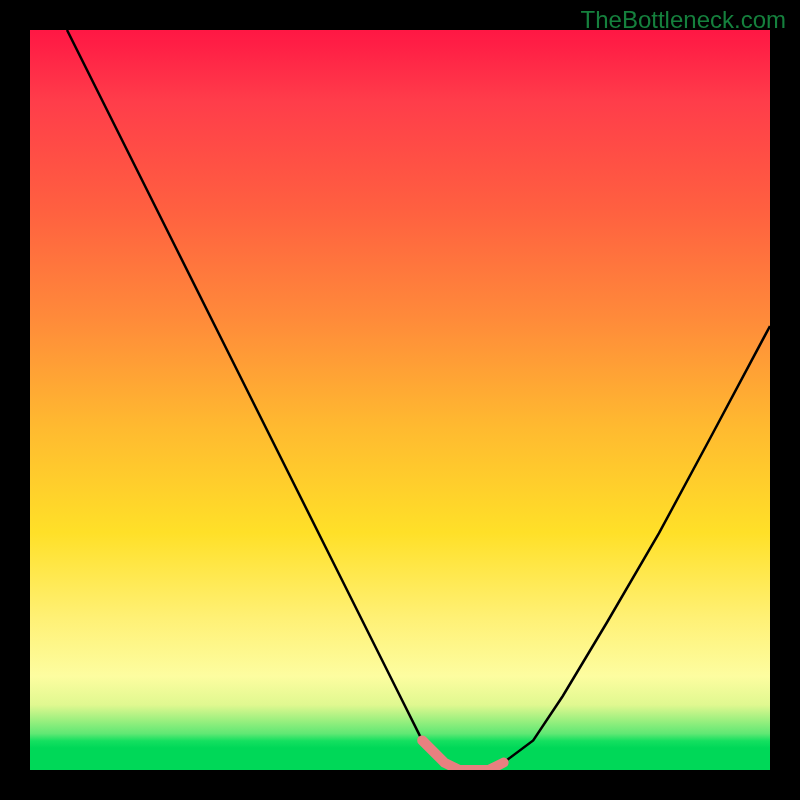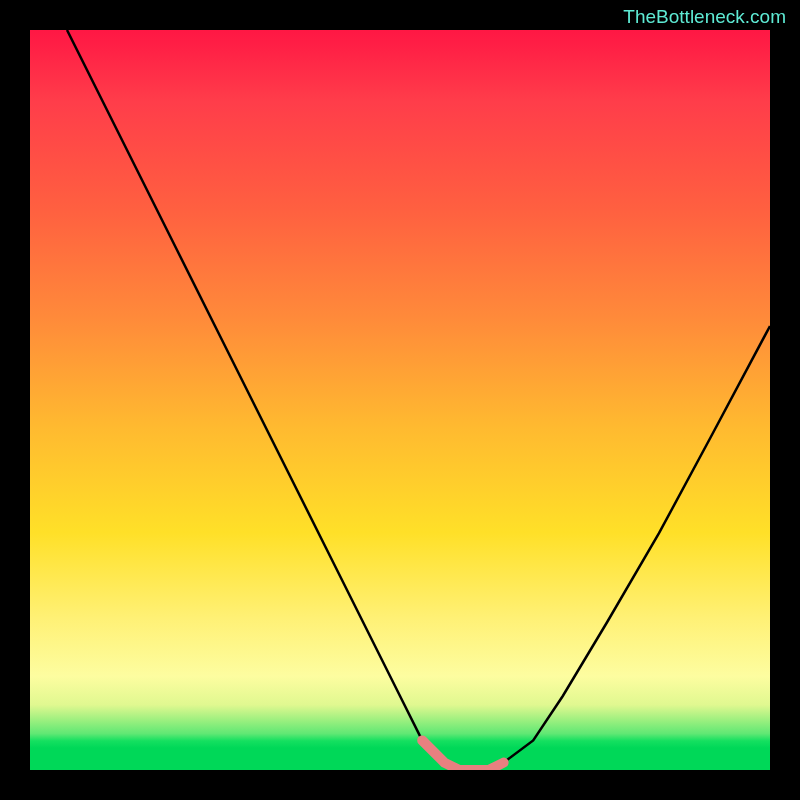--- a/index.html
+++ b/index.html
@@ -8,22 +8,22 @@
     width: 800px;
     height: 800px;
     background: #000;
     font-family: Arial, sans-serif;
     position: relative;
   }
   .watermark {
     position: absolute;
     top: 6px;
     right: 14px;
-    color: #5eead4;
-    font-size: 19px;
+    color: #15803d;
+    font-size: 24px;
     font-weight: 500;
     z-index: 10;
   }
   .plot-area {
     position: absolute;
     left: 30px;
     top: 30px;
     width: 740px;
     height: 740px;
   }

